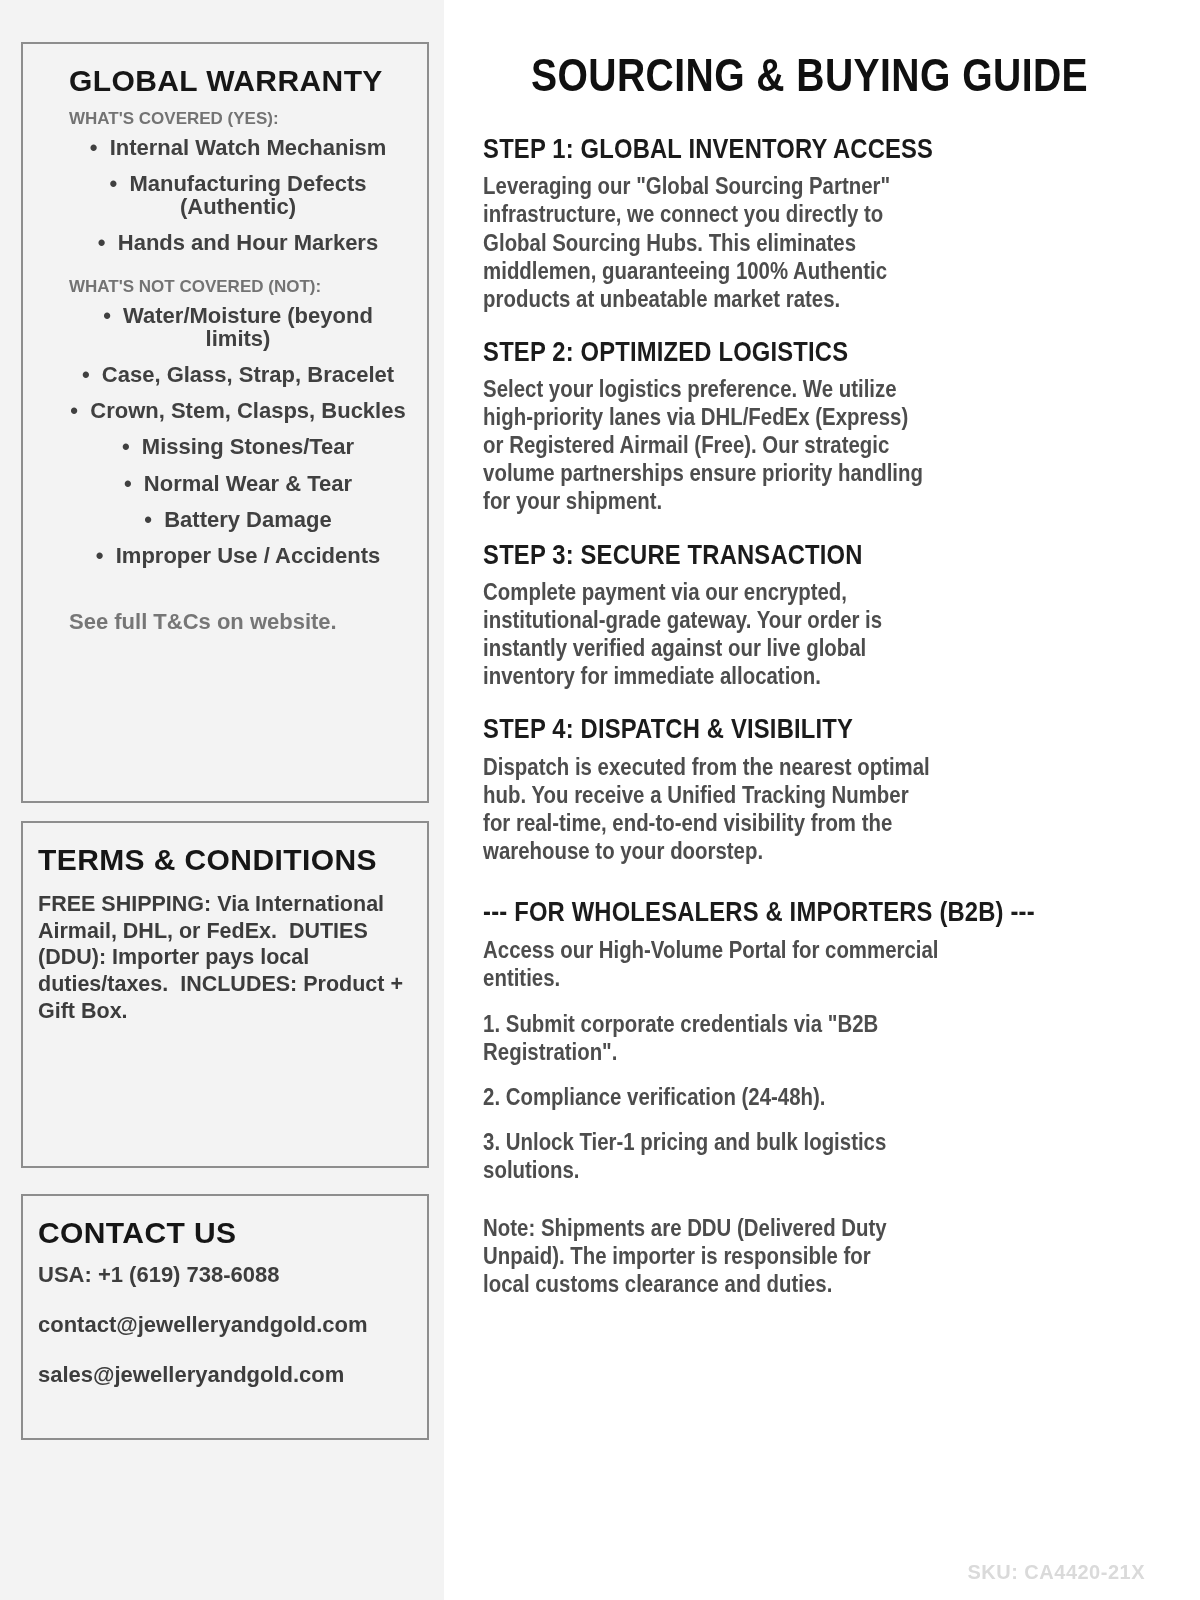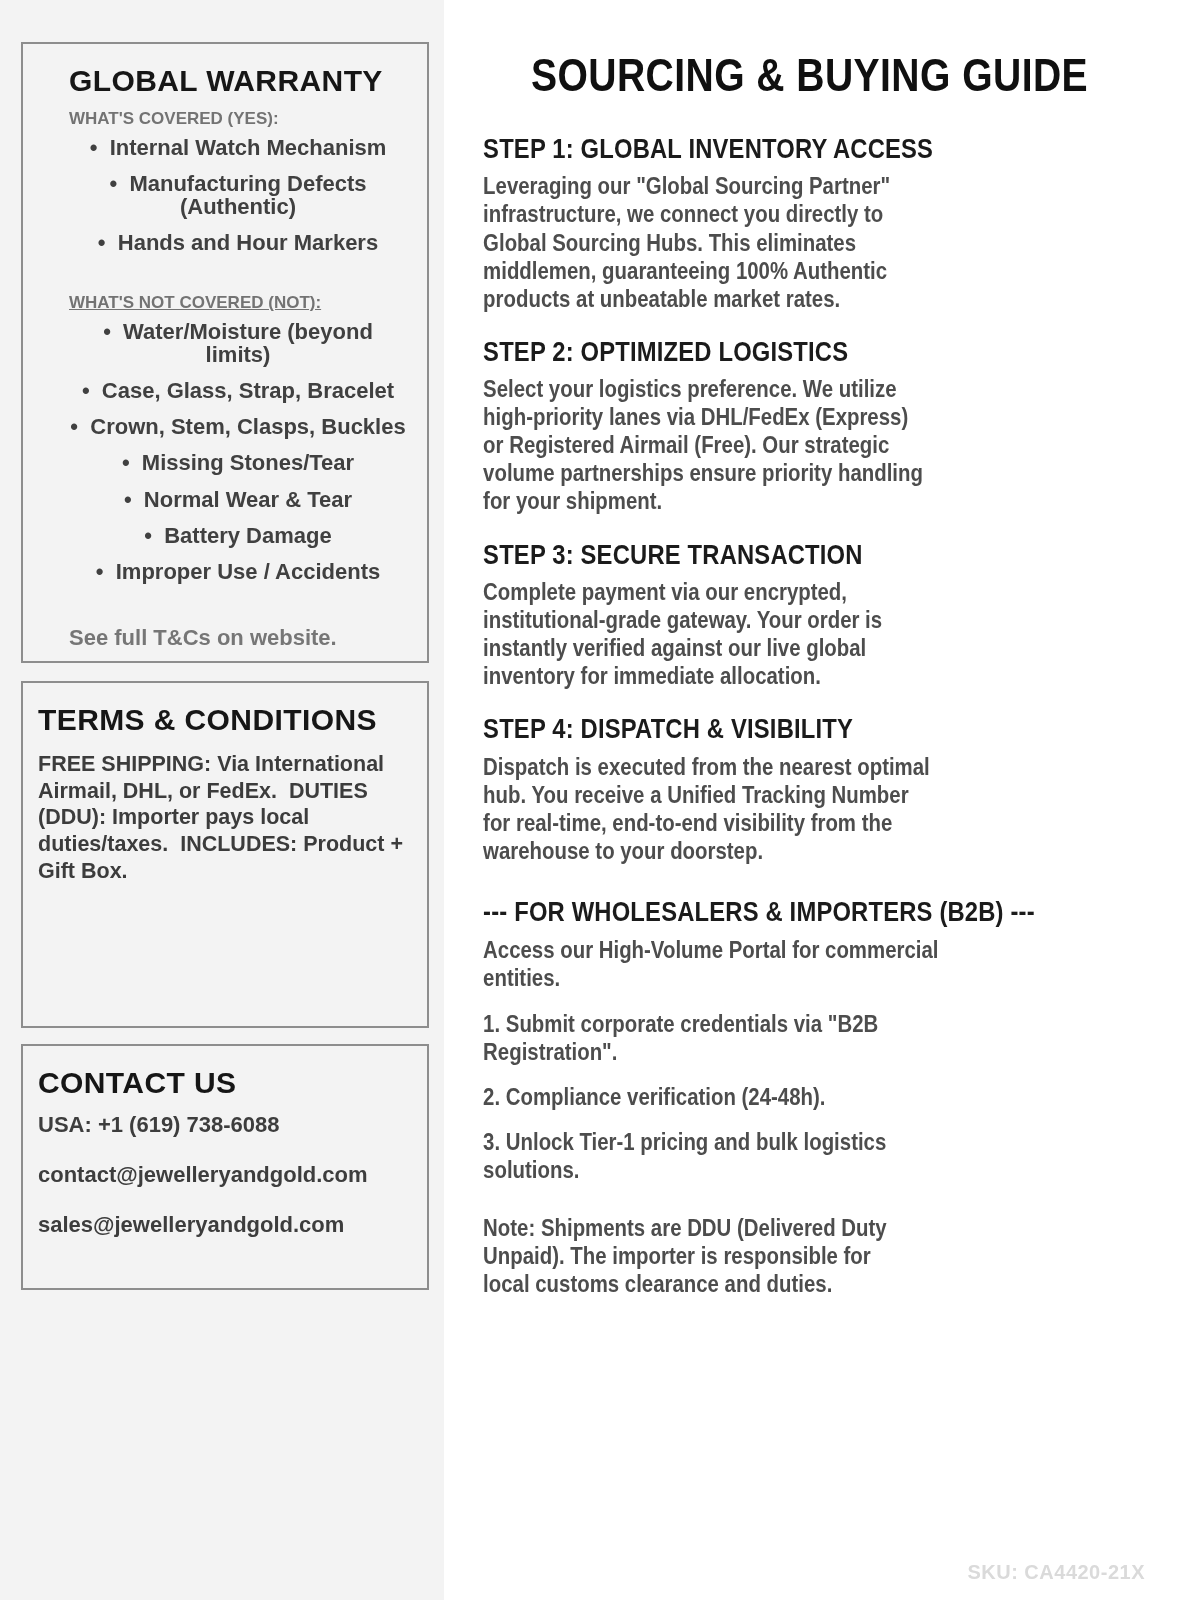--- a/index.html
+++ b/index.html
@@ -12,31 +12,31 @@
   
   .sidebar{
     position:absolute;left:0;top:0;width:455px;height:1600px;
     background:#f3f3f3;border-right:2px solid #dadada;box-sizing:border-box;
     padding:42px 26px 0 21px;
   }
   .panel{
     box-sizing:border-box;width:408px;border:2px solid #8d8d8d;
     padding:16px 20px 16px 15px;background:#f3f3f3;
   }
-  .panel-warranty{height:621px;margin-bottom:18px;padding-left:46px;}
-  .panel-terms{height:347px;margin-bottom:16px;}
+  .panel-warranty{height:761px;margin-bottom:18px;padding-left:46px;}
+  .panel-terms{height:347px;margin-bottom:26px;}
   .panel-contact{height:246px;}
   .panel-title{
     font-size:30px;font-weight:800;color:#161616;margin:6px 0 14px;
     letter-spacing:.4px;line-height:1;
   }
   .subhead{
     font-size:17px;font-weight:700;color:#737373;margin:6px 0 8px;line-height:1.05;
   }
-  .subhead.second{margin-top:40px;text-decoration:underline;}
+  .subhead.second{margin-top:24px;}
   .blist{list-style:none;margin:0;padding:0;}
   .blist li{
     font-size:22px;font-weight:700;color:#404040;line-height:1.05;
     margin:0 0 13px;padding-left:0;text-align:center;
   }
   .blist li::before{content:"\2022\00a0\00a0";color:#404040;}
   .footnote{margin-top:42px;font-size:22px;font-weight:700;color:#767676;}
   .terms-body{
     font-size:21.5px;font-weight:700;color:#3c3c3c;line-height:1.24;
     white-space:pre-wrap;margin-top:16px;

